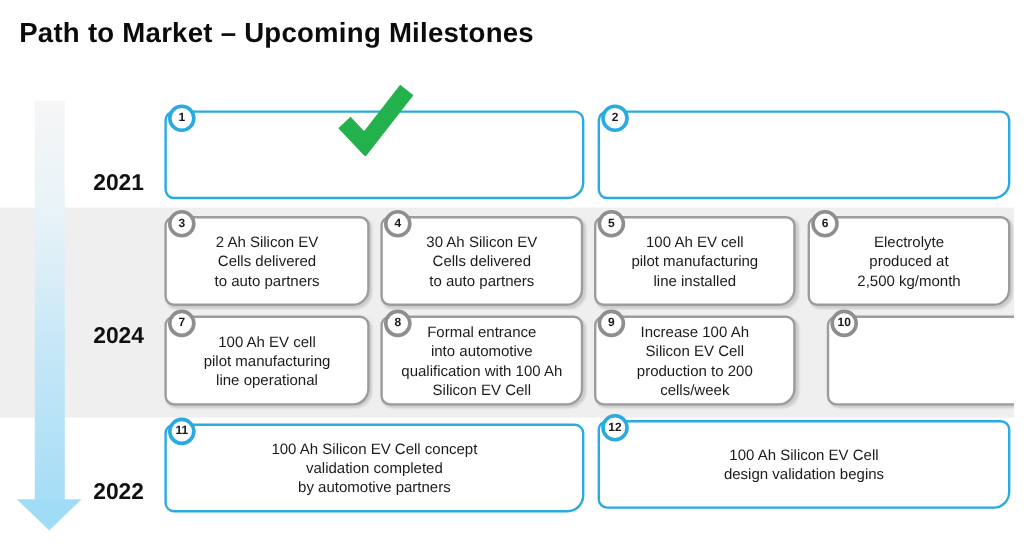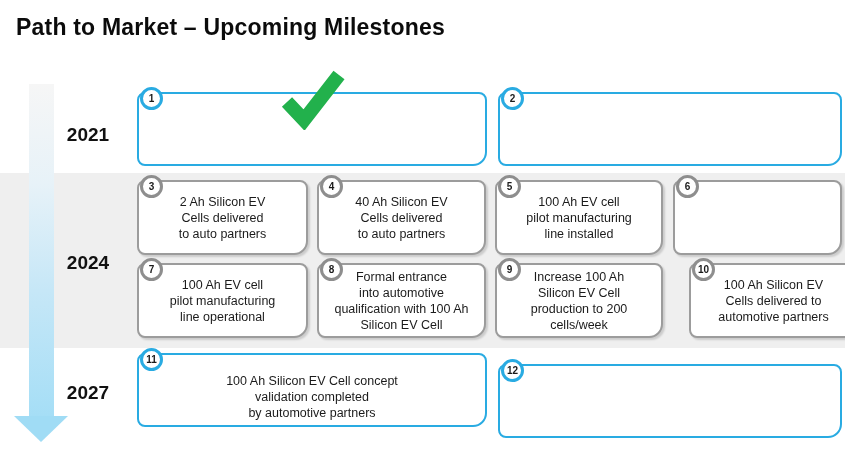--- a/index.html
+++ b/index.html
@@ -18,22 +18,22 @@
   .arrow-shaft{
     position:absolute;left:29px;top:84px;width:25px;height:333px;
     background:linear-gradient(to bottom,#f6f6f6 0%,#e7f2f8 30%,#c6e7f7 62%,#a5def6 100%);
   }
   .arrow-head{
     position:absolute;left:14px;top:416px;width:0;height:0;
     border-left:27px solid transparent;border-right:27px solid transparent;
     border-top:26px solid #a0dcf5;
   }
   .year{
-    position:absolute;left:56px;width:64px;text-align:center;
-    font-size:19px;font-weight:bold;color:#111111;
+    position:absolute;left:56px;width:64px;text-align:right;
+    font-size:19px;font-weight:bold;color:#111111;margin-top:18px;
   }
   .y2021{top:124px;} .y2022{top:252px;} .y2023{top:382px;}
   
   .box{
     position:absolute;background:#ffffff;border-radius:8px 8px 14px 8px;
     display:flex;align-items:center;justify-content:center;text-align:center;
     box-sizing:border-box;padding:4px 10px;
   }
   .box.cyan{border:2px solid #29abe2;}
   .box.gray{border:2px solid #9c9c9c;box-shadow:2px 2px 2px rgba(0,0,0,0.15);}
@@ -51,41 +51,41 @@
   .b1 {left:137px;top:92px;width:350px;height:74px;}
   .b2 {left:498px;top:92px;width:344px;height:74px;}
   .b3 {left:137px;top:180px;width:171px;height:75px;}
   .b4 {left:317px;top:180px;width:169px;height:75px;}
   .b5 {left:495px;top:180px;width:168px;height:75px;}
   .b6 {left:673px;top:180px;width:169px;height:75px;}
   .b7 {left:137px;top:263px;width:171px;height:75px;}
   .b8 {left:317px;top:263px;width:169px;height:75px;}
   .b9 {left:495px;top:263px;width:168px;height:75px;}
   .b10{left:689px;top:263px;width:169px;height:75px;}
-  .b11{left:137px;top:353px;width:350px;height:74px;align-items:flex-end;}
-  .b12{left:498px;top:364px;width:344px;height:74px;text-align:center;}
+  .b11{left:137px;top:353px;width:350px;height:74px;}
+  .b12{left:498px;top:350px;width:344px;height:74px;text-align:center;}
   .checkmark{
     position:absolute;left:277px;top:68px;width:70px;height:62px;z-index:4;
   }
 </style>
 </head>
 <body>
 
 <div class="slide">
 
   <div class="title">Path to Market – Upcoming Milestones</div>
 
   <div class="band"></div>
 
   <div class="arrow-shaft"></div>
   <div class="arrow-head"></div>
 
   <div class="year y2021">2021</div>
   <div class="year y2022">2024</div>
-  <div class="year y2023">2027</div>
+  <div class="year y2023">2022</div>
 
   <div class="box cyan b1">
     <span class="badge cyan">1</span>
   </div>
 
   <svg class="checkmark" viewBox="0 0 70 62">
     <path d="M10 34 L27 52 L62 7" fill="none" stroke="#22b14c" stroke-width="14" stroke-linecap="butt" stroke-linejoin="miter"></path>
   </svg>
 
   <div class="box cyan b2">
@@ -94,34 +94,37 @@
 
   <div class="box gray b3">
     <span class="badge gray">3</span>
     <span class="box-text">2 Ah Silicon EV
 Cells delivered
 to auto partners</span>
   </div>
 
   <div class="box gray b4">
     <span class="badge gray">4</span>
-    <span class="box-text">40 Ah Silicon EV
+    <span class="box-text">30 Ah Silicon EV
 Cells delivered
 to auto partners</span>
   </div>
 
   <div class="box gray b5">
     <span class="badge gray">5</span>
     <span class="box-text">100 Ah EV cell
 pilot manufacturing
 line installed</span>
   </div>
 
   <div class="box gray b6">
     <span class="badge gray">6</span>
+    <span class="box-text">Electrolyte
+produced at
+2,500 kg/month</span>
   </div>
 
   <div class="box gray b7">
     <span class="badge gray">7</span>
     <span class="box-text">100 Ah EV cell
 pilot manufacturing
 line operational</span>
   </div>
 
   <div class="box gray b8">
@@ -135,29 +138,28 @@
   <div class="box gray b9">
     <span class="badge gray">9</span>
     <span class="box-text">Increase 100 Ah
 Silicon EV Cell
 production to 200
 cells/week</span>
   </div>
 
   <div class="box gray b10">
     <span class="badge gray">10</span>
-    <span class="box-text">100 Ah Silicon EV
-Cells delivered to
-automotive partners</span>
   </div>
 
   <div class="box cyan b11">
     <span class="badge cyan">11</span>
     <span class="box-text">100 Ah Silicon EV Cell concept
 validation completed
 by automotive partners</span>
   </div>
 
   <div class="box cyan b12">
     <span class="badge cyan">12</span>
+    <span class="box-text">100 Ah Silicon EV Cell
+design validation begins</span>
   </div>
 
 </div>
 
 </body></html>

